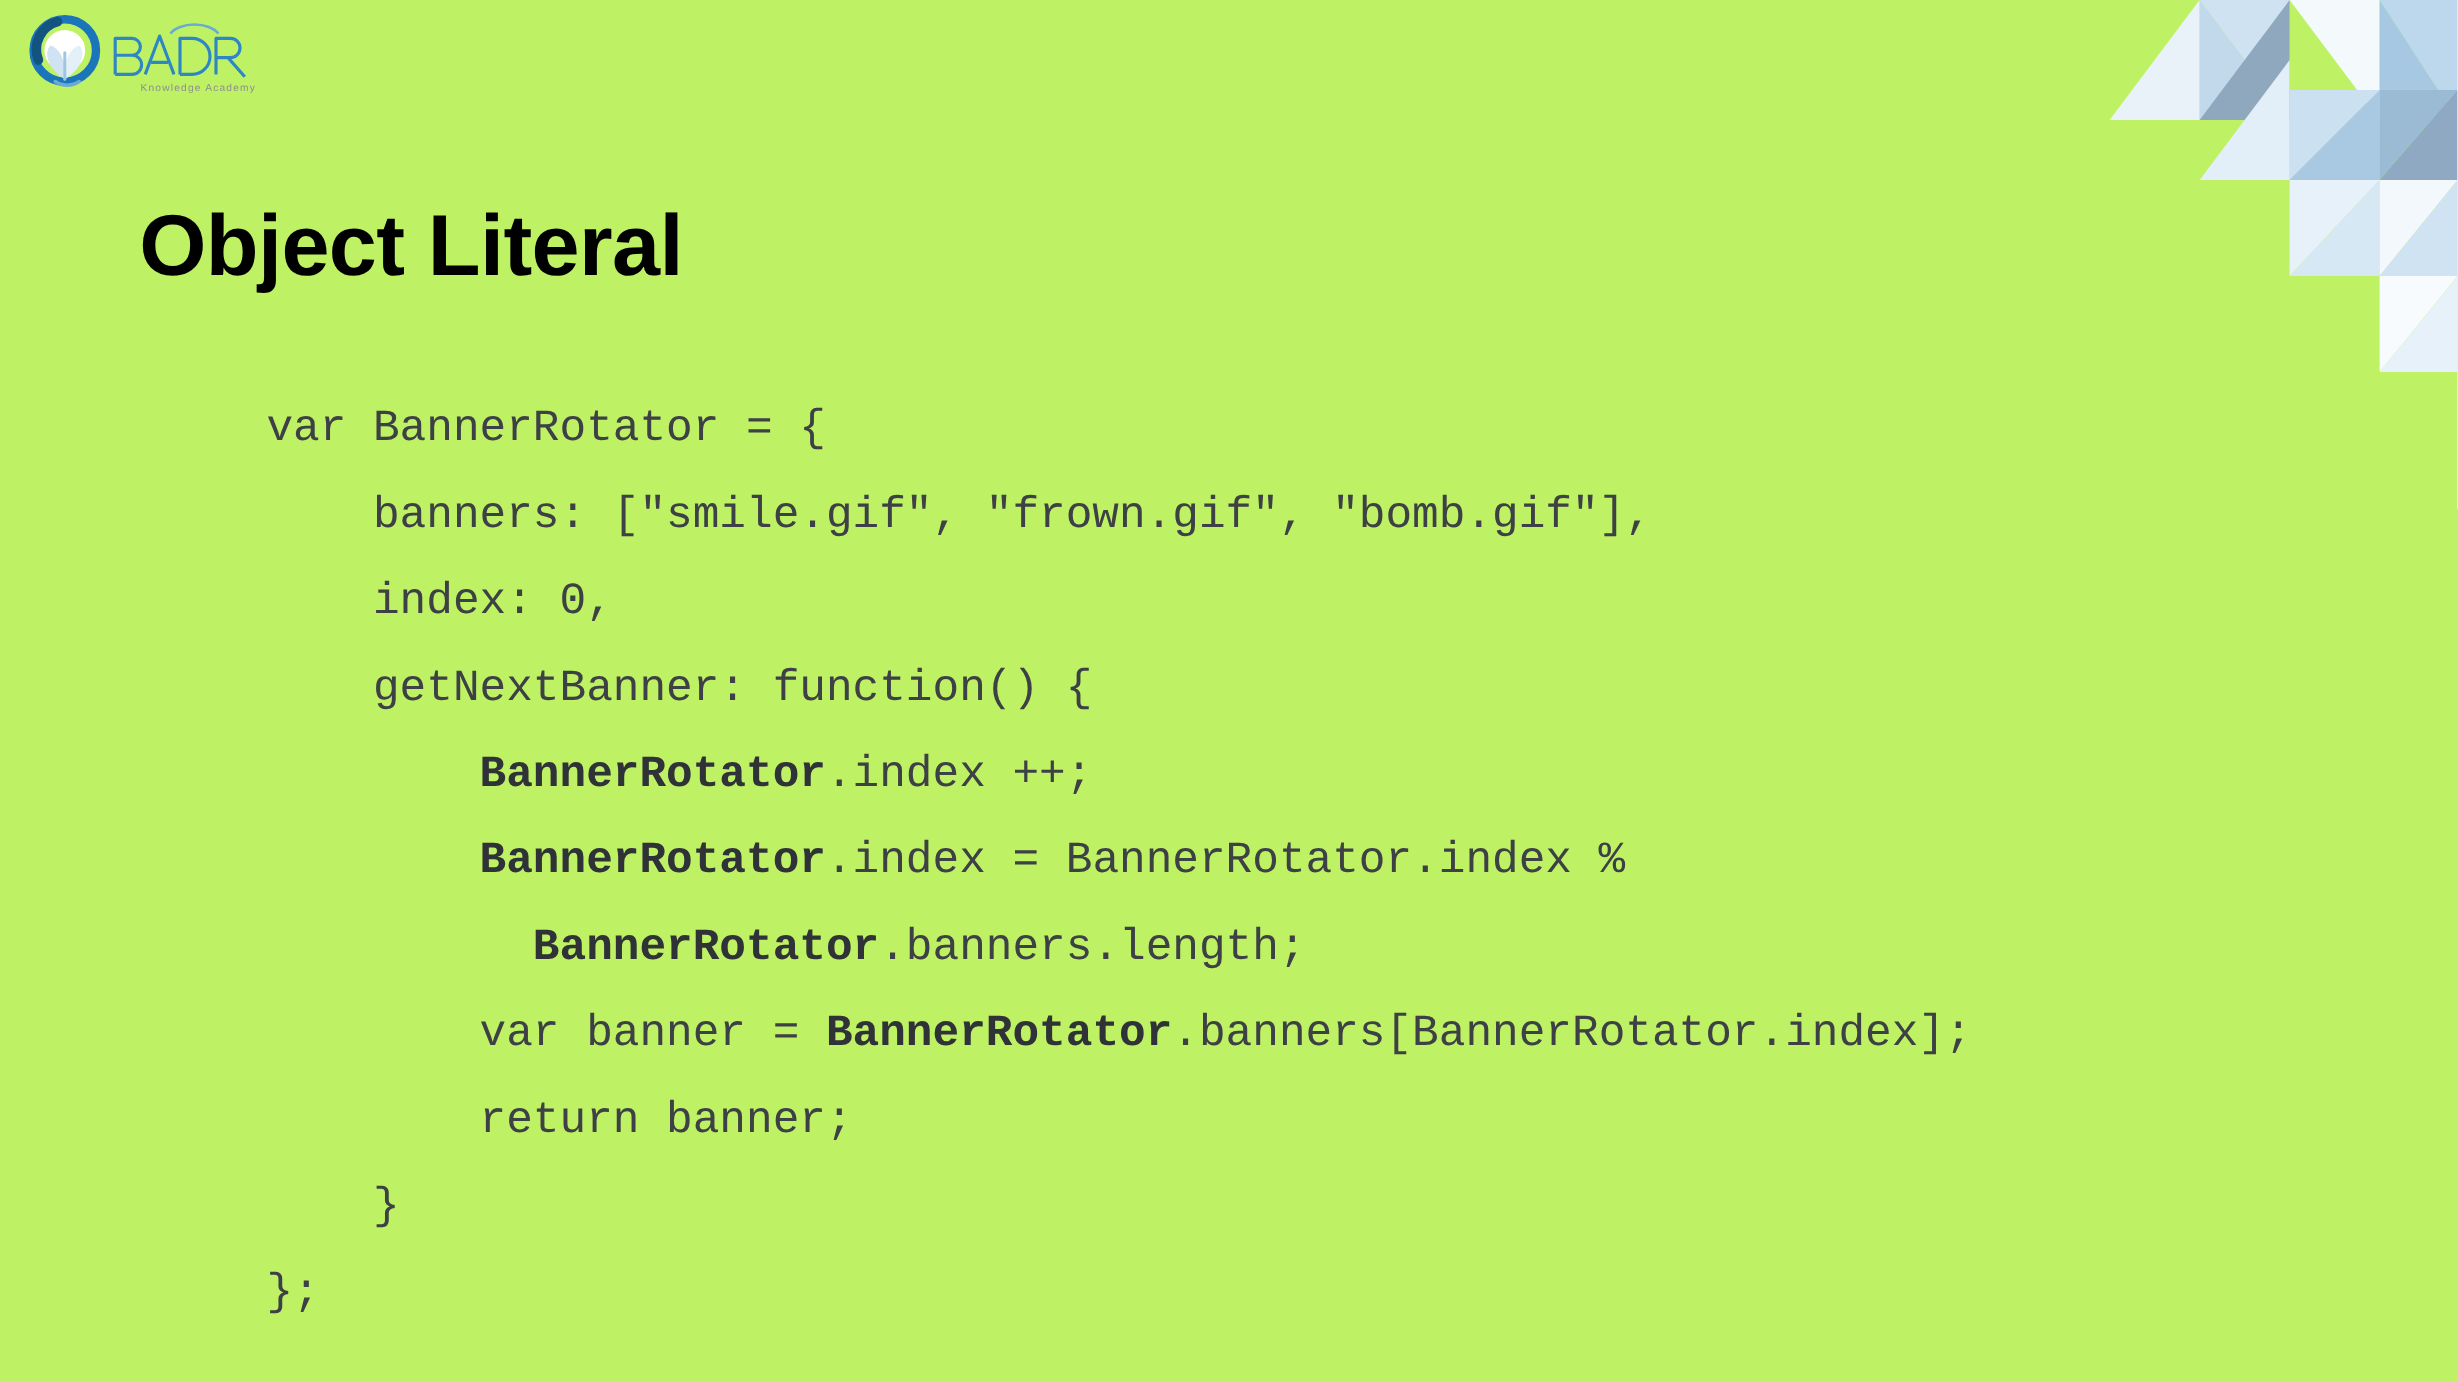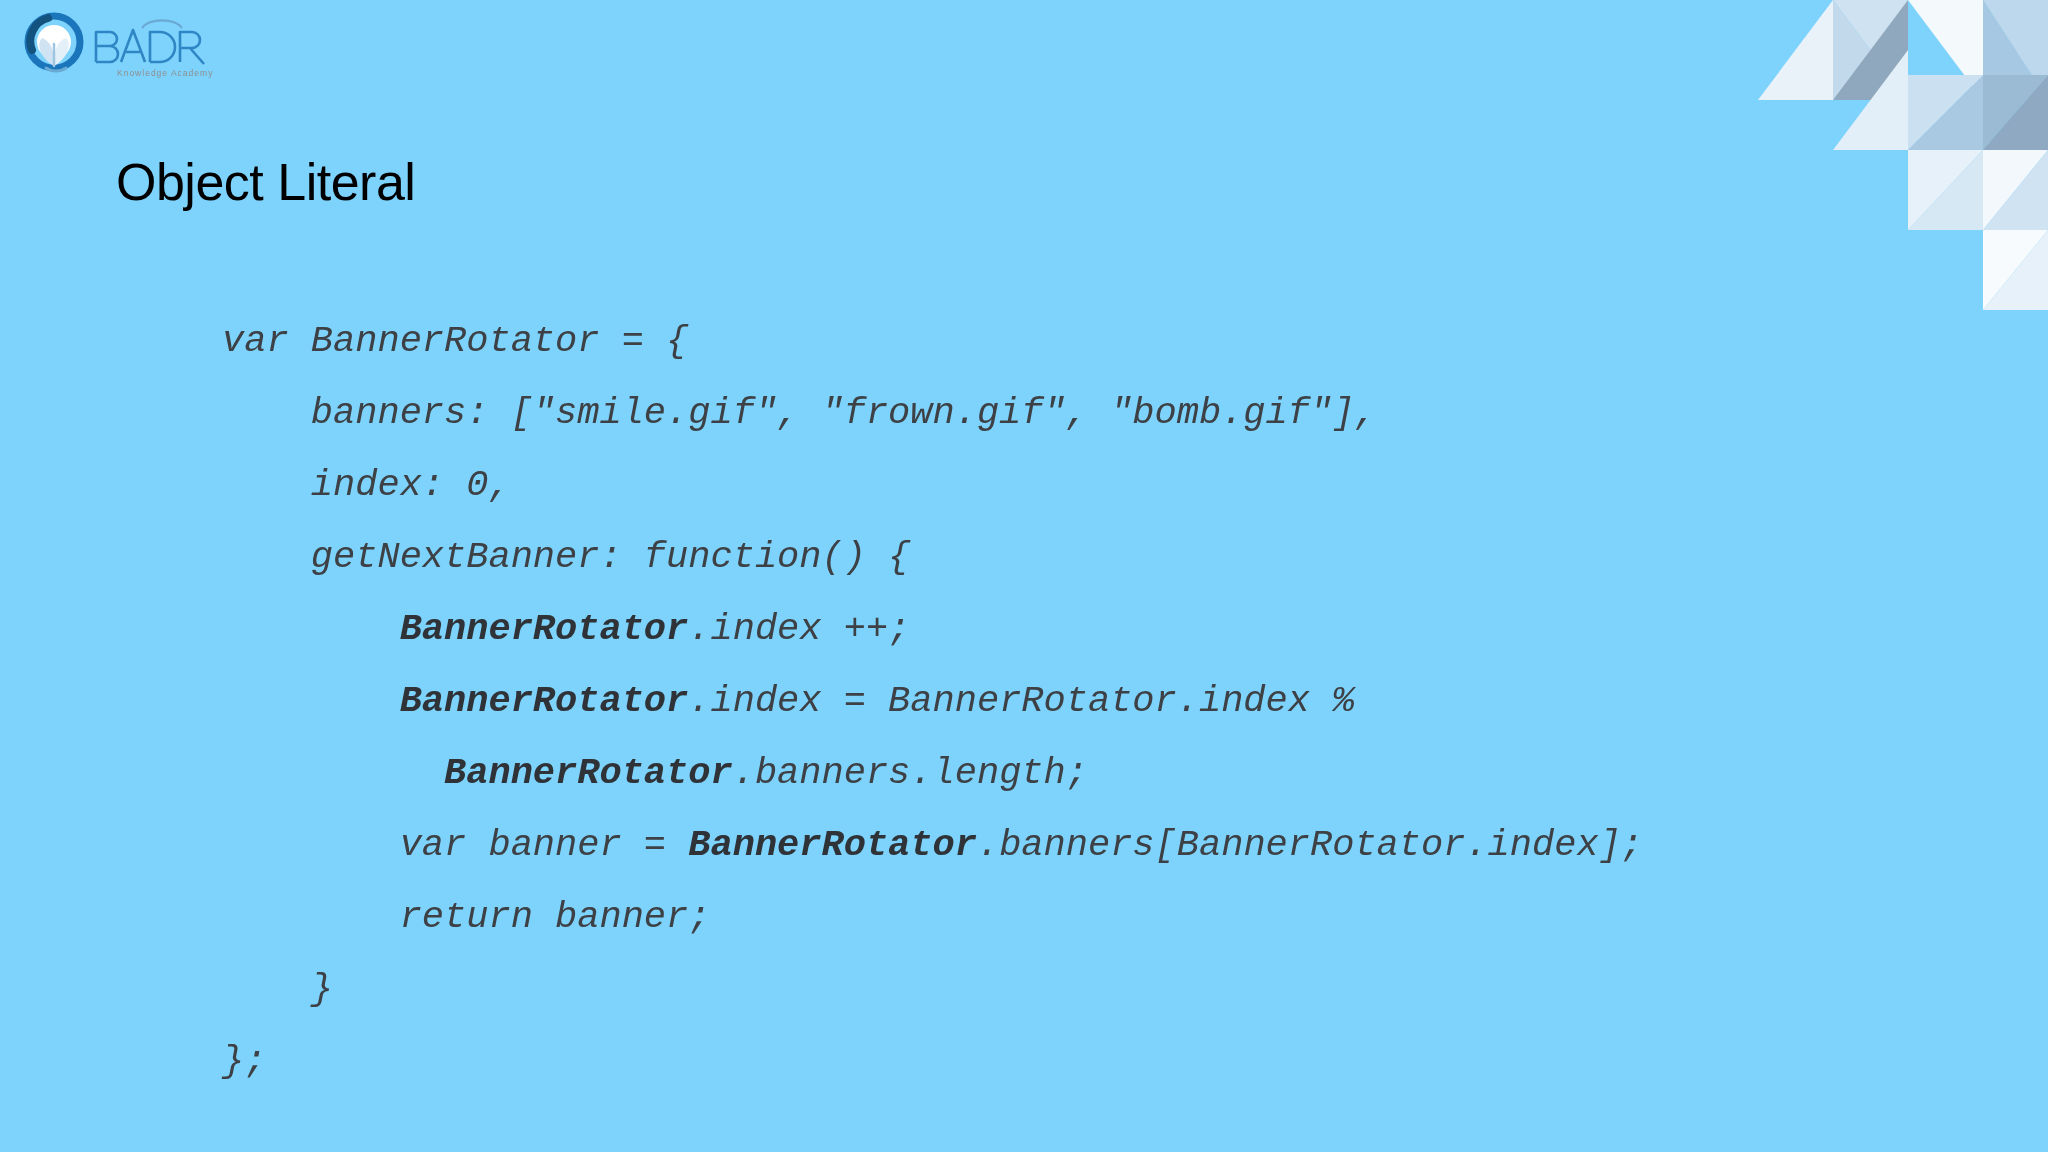--- a/index.html
+++ b/index.html
@@ -8,21 +8,21 @@
     padding: 0;
     background: #ffffff;
   }
   body {
     font-family: "Liberation Sans", sans-serif;
   }
   #slide {
     position: relative;
     width: 2048px;
     height: 1152px;
-    background: #7dd3fc;
+    background: #bef264;
     overflow: hidden;
   }
 
   
   #corner-deco {
     position: absolute;
     top: 0;
     right: 0;
     width: 720px;
     height: 320px;
@@ -38,40 +38,39 @@
     height: 72px;
   }
   #logo svg { display:block; }
 
   
   #page-title {
     position: absolute;
     left: 116px;
     top: 120px;
     font-family: "Liberation Sans", sans-serif;
-    font-weight: normal;
-    font-size: 52px;
+    font-weight: bold;
+    font-size: 72px;
     line-height: 1.05;
     letter-spacing: -0.5px;
     color: #000000;
     white-space: nowrap;
   }
 
   
   #code-block {
     position: absolute;
     left: 222px;
-    top: 305px;
+    top: 322px;
     width: 1600px;
     font-family: "Liberation Mono", "DejaVu Sans Mono", monospace;
     font-size: 37px;
     line-height: 72px;
     color: #3d4044;
     white-space: pre-wrap;
-    font-style: italic;
   }
   .code-line {
     display: block;
     min-height: 72px;
   }
   .code-line .ind1 { display:inline-block; width: 4ch; }
   .code-line .ind2 { display:inline-block; width: 8ch; }
   .code-line .ind3 { display:inline-block; width: 10ch; }
   .tok-b {
     font-weight: bold;

